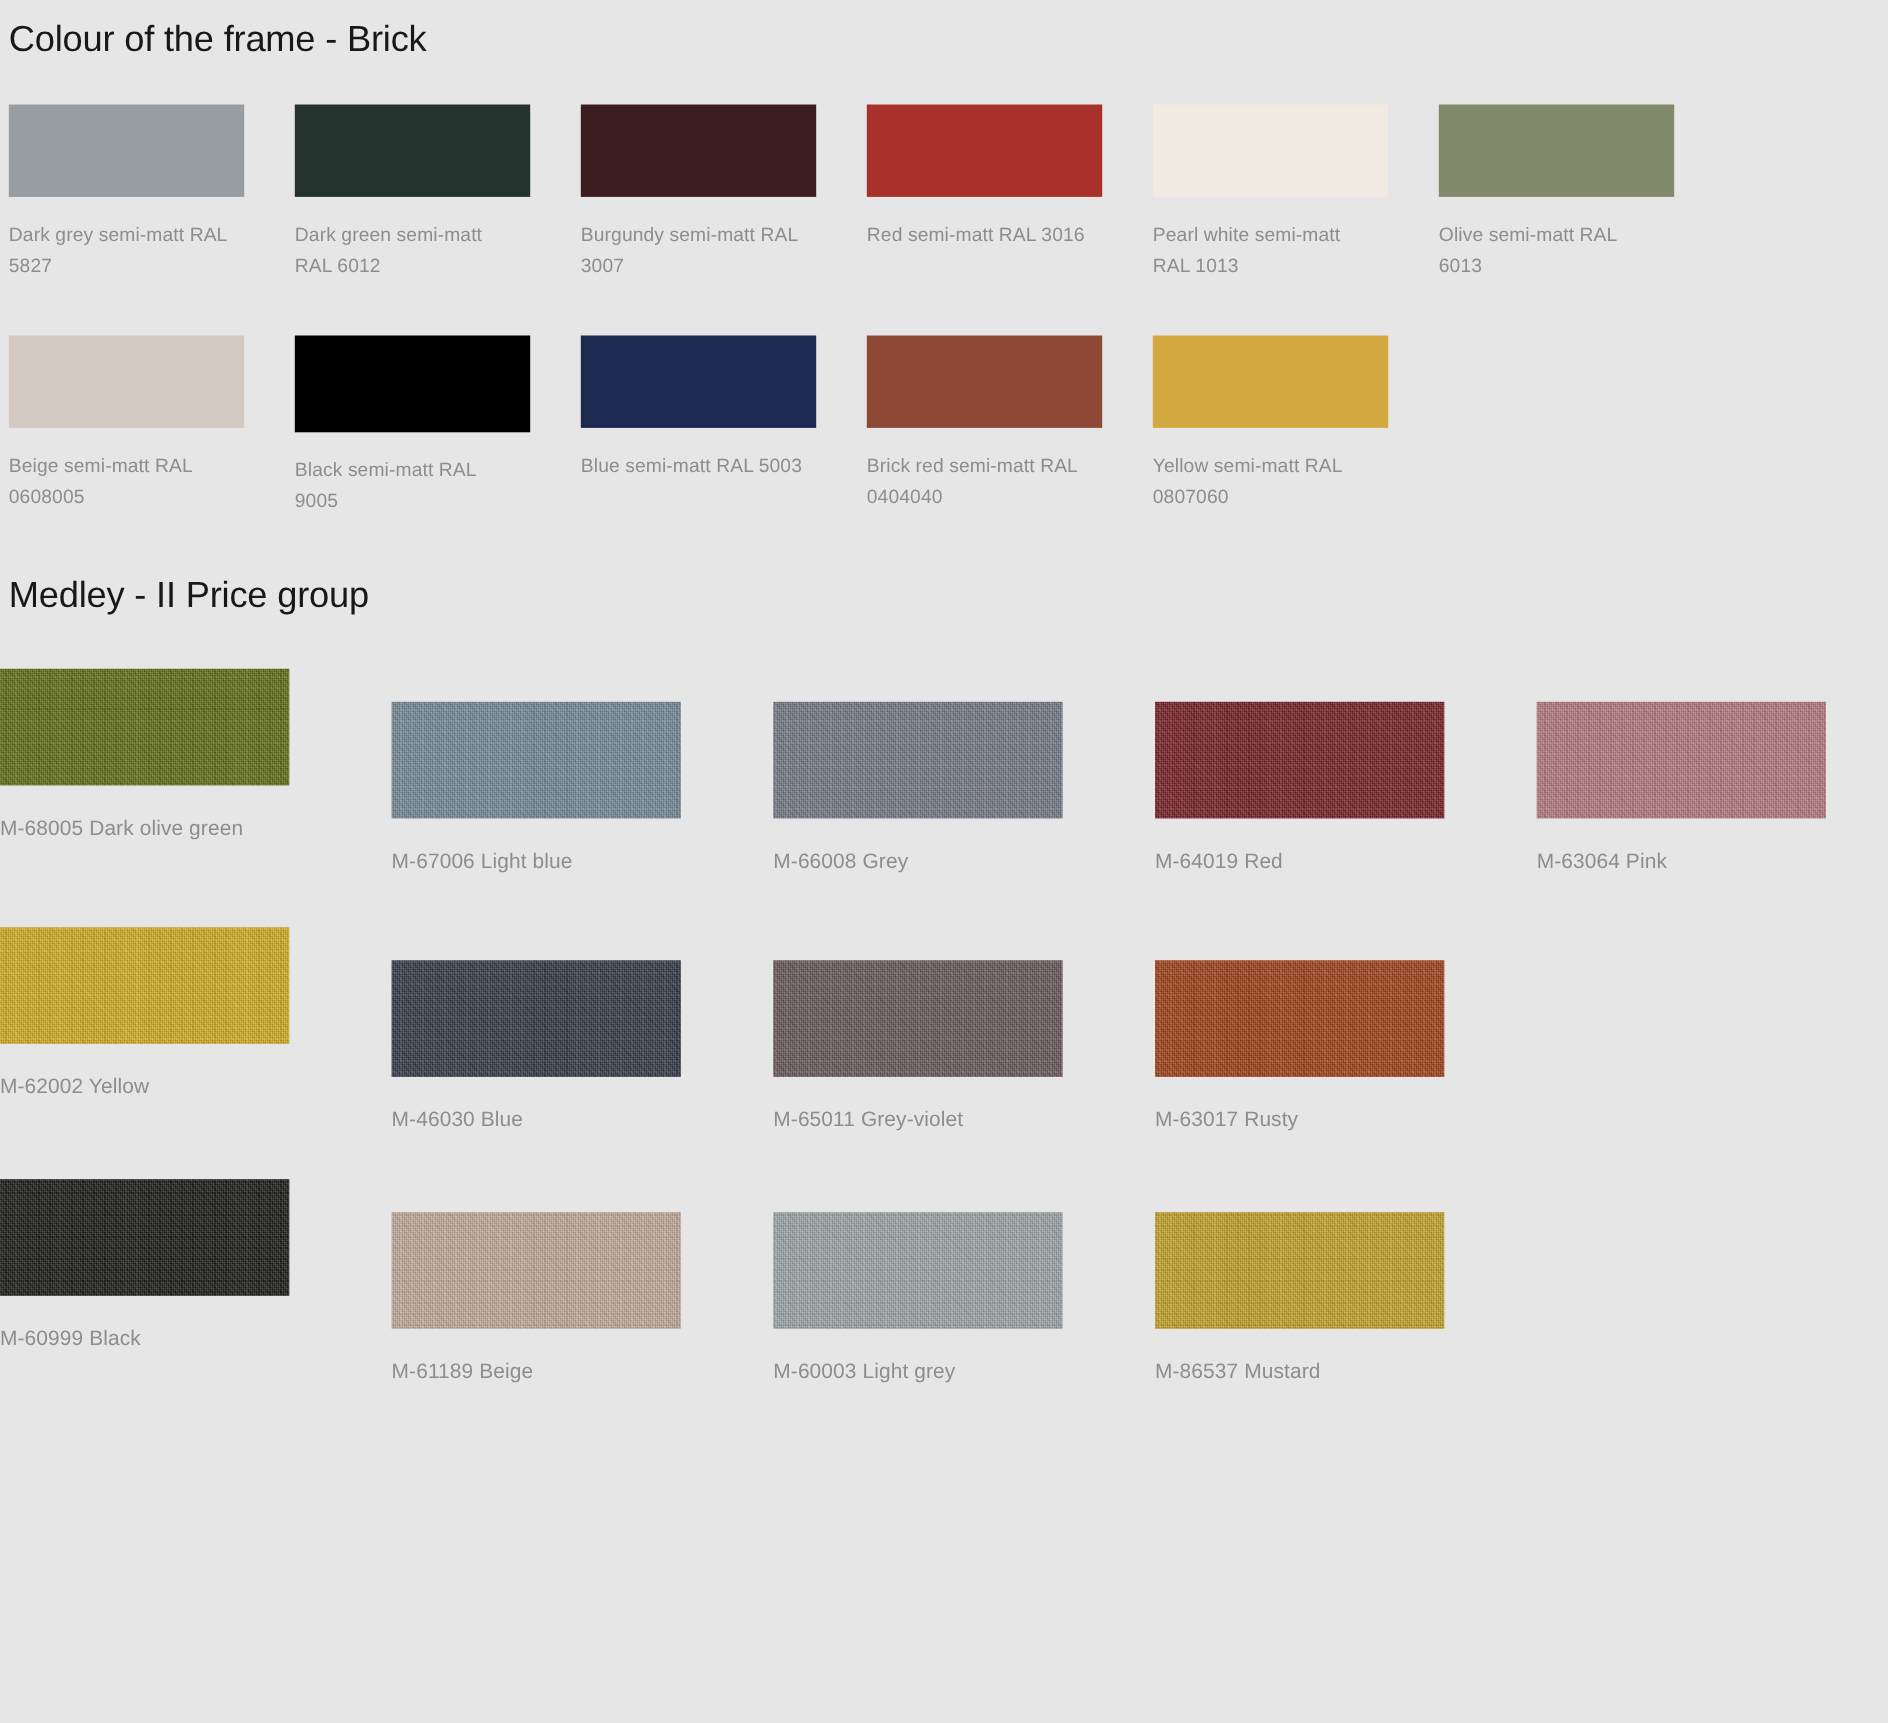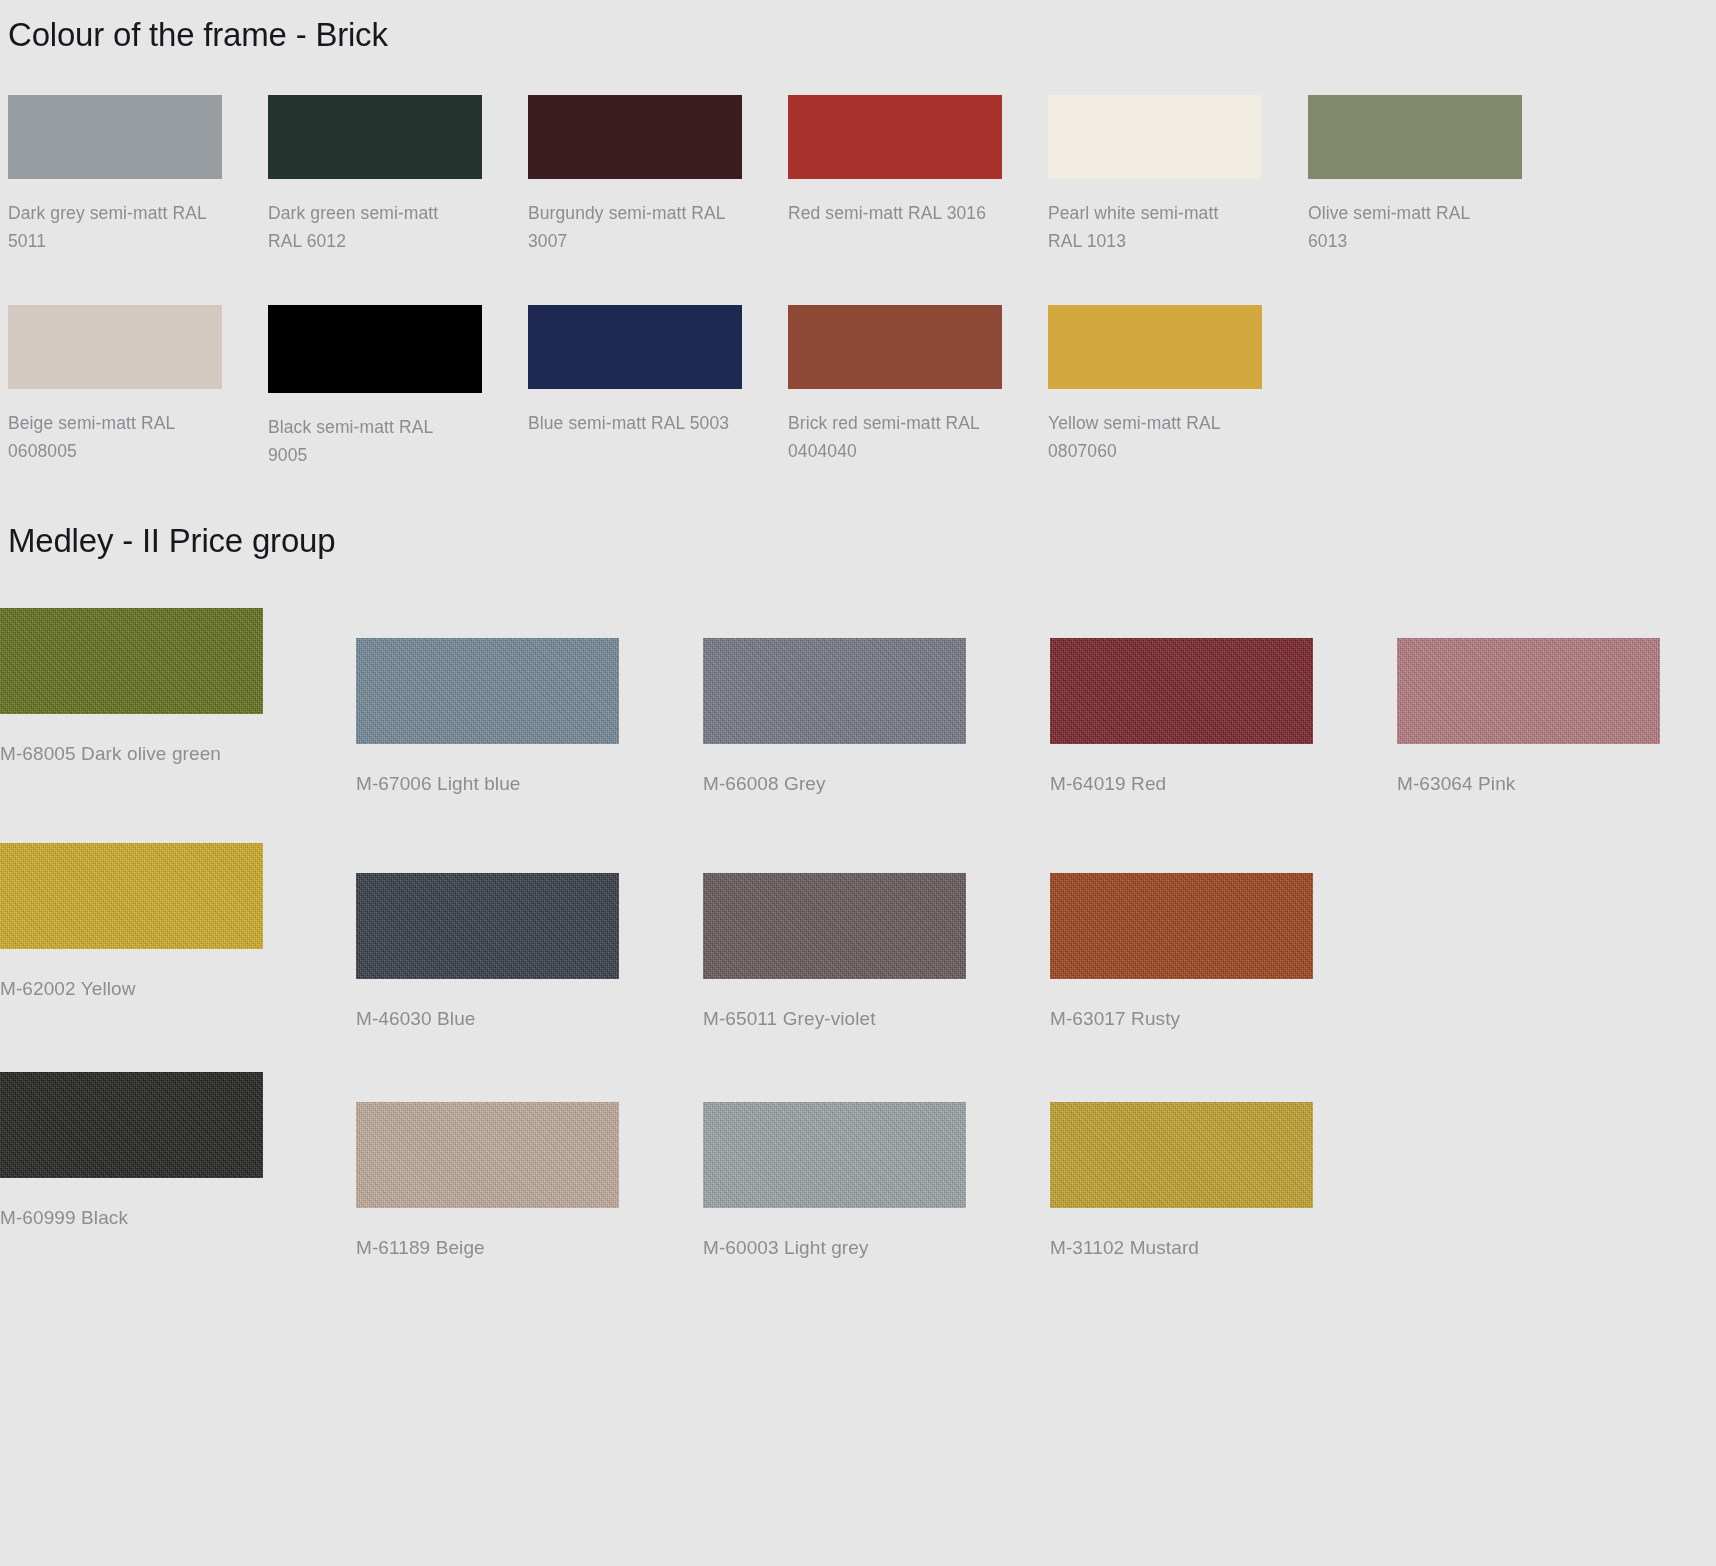--- a/index.html
+++ b/index.html
@@ -134,21 +134,21 @@
 </head>
 <body>
 
 <div class="page">
 
   <h1 class="section-title" id="metals-title">Colour of the frame - Brick</h1>
 
   <div class="metals-grid" id="metals-row-1">
       <div class="metal-cell">
         <div class="metal-swatch" style="background: rgb(152, 157, 161);"></div>
-        <div class="metal-label">Dark grey semi-matt RAL 5011</div>
+        <div class="metal-label">Dark grey semi-matt RAL 5827</div>
       </div>
       <div class="metal-cell">
         <div class="metal-swatch" style="background: rgb(37, 51, 47);"></div>
         <div class="metal-label">Dark green semi-matt RAL 6012</div>
       </div>
       <div class="metal-cell">
         <div class="metal-swatch" style="background: rgb(58, 28, 33);"></div>
         <div class="metal-label">Burgundy semi-matt RAL 3007</div>
       </div>
       <div class="metal-cell">
@@ -237,17 +237,17 @@
       <div class="medley-cell indent-1">
         <div class="medley-swatch" style="background: rgb(189, 169, 154);"></div>
         <div class="medley-label">M-61189 Beige</div>
       </div>
       <div class="medley-cell indent-1">
         <div class="medley-swatch" style="background: rgb(154, 163, 164);"></div>
         <div class="medley-label">M-60003 Light grey</div>
       </div>
       <div class="medley-cell indent-1">
         <div class="medley-swatch" style="background: rgb(191, 160, 42);"></div>
-        <div class="medley-label">M-31102 Mustard</div>
+        <div class="medley-label">M-86537 Mustard</div>
       </div>
     </div>
 
 </div>
 
 </body></html>

